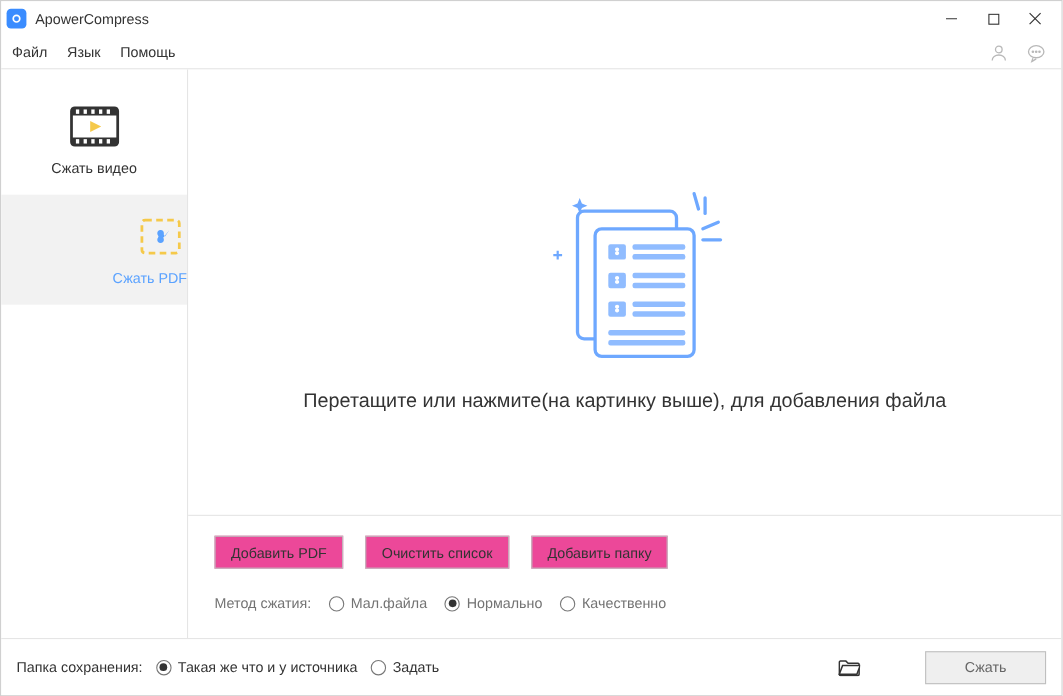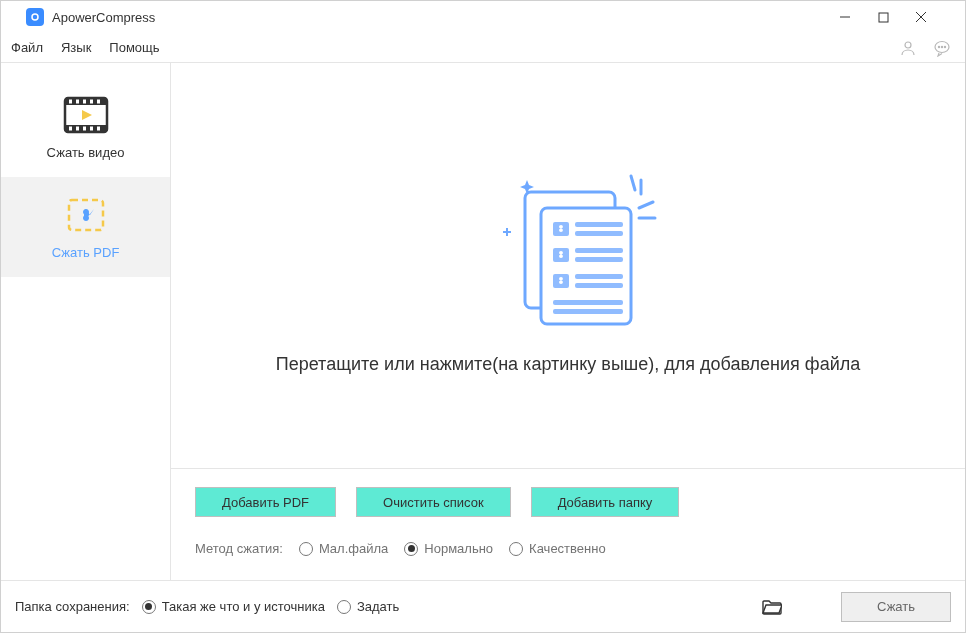--- a/index.html
+++ b/index.html
@@ -1,46 +1,46 @@
 <!DOCTYPE html>
 <html><head>
   <meta charset="utf-8">
   <style>
     * { margin: 0; padding: 0; box-sizing: border-box; font-family: -apple-system, "Segoe UI", "Helvetica Neue", Arial, sans-serif; }
     body { width: 966px; height: 633px; background: #fff; border: 1px solid #d0d0d0; display: flex; flex-direction: column; overflow: hidden; }
 
     
-    .titlebar { height: 32px; display: flex; align-items: center; padding: 0 25px; font-size: 13px; color: #333; }
+    .titlebar { height: 32px; display: flex; align-items: center; padding: 0 5px; font-size: 13px; color: #333; }
     .titlebar .app-icon { width: 18px; height: 18px; background: #3a8cff; border-radius: 4px; display: flex; align-items: center; justify-content: center; color: #fff; font-size: 11px; font-weight: bold; margin-right: 8px; }
     .titlebar .title { flex: 1; }
     .winbtn { width: 38px; height: 32px; display: flex; align-items: center; justify-content: center; cursor: pointer; }
 
     
     .menubar { height: 30px; display: flex; align-items: center; padding: 0 10px; font-size: 13px; color: #333; border-bottom: 1px solid #e5e5e5; }
     .menubar .menu-item { margin-right: 18px; cursor: pointer; }
     .menubar .spacer { flex: 1; }
     .menubar .icon-btn { width: 26px; height: 26px; display: flex; align-items: center; justify-content: center; cursor: pointer; color: #999; margin-left: 8px; }
 
     
     .main { flex: 1; display: flex; overflow: hidden; }
 
     .sidebar { width: 170px; border-right: 1px solid #e5e5e5; display: flex; flex-direction: column; padding-top: 14px; }
     .side-item { height: 100px; display: flex; flex-direction: column; align-items: center; justify-content: center; cursor: pointer; font-size: 13px; color: #333; gap: 10px; }
-    .side-item.active { background: #f2f2f2; color: #5aa2ff; }
+    .side-item.active { background: #f2f2f2; color: #5aa2ff; align-items: flex-end; }
     .side-item .side-icon { width: 48px; height: 40px; display: flex; align-items: center; justify-content: center; }
 
     .content { flex: 1; display: flex; flex-direction: column; }
 
     .drop-area { flex: 1; display: flex; flex-direction: column; align-items: center; justify-content: center; gap: 28px; }
     .drop-illustration { width: 170px; height: 170px; position: relative; cursor: pointer; }
     .drop-text { font-size: 18px; color: #333; text-align: center; }
 
     .controls { border-top: 1px solid #e5e5e5; padding: 18px 24px 24px 24px; }
     .btn-row { display: flex; gap: 20px; margin-bottom: 24px; }
-    .btn { height: 30px; padding: 0 26px; border: 1px solid #bfbfbf; background: #5eead4; font-size: 13px; color: #333; cursor: pointer; display: flex; align-items: center; }
+    .btn { height: 30px; padding: 0 14px; border: 1px solid #bfbfbf; background: #ec4899; font-size: 13px; color: #333; cursor: pointer; display: flex; align-items: center; }
     .radio-row { display: flex; align-items: center; gap: 16px; font-size: 13px; color: #737373; }
     .radio-opt { display: flex; align-items: center; gap: 6px; cursor: pointer; }
     .radio-circle { width: 14px; height: 14px; border: 1px solid #777; border-radius: 50%; display: flex; align-items: center; justify-content: center; }
     .radio-circle.selected::after { content: ""; width: 7px; height: 7px; background: #333; border-radius: 50%; }
 
     
     .footer { height: 52px; border-top: 1px solid #e5e5e5; display: flex; align-items: center; padding: 0 14px; font-size: 13px; color: #333; gap: 12px; }
     .footer .spacer { flex: 1; }
     .folder-btn { width: 26px; height: 22px; cursor: pointer; display: flex; align-items: center; justify-content: center; }
     .compress-btn { width: 110px; height: 30px; border: 1px solid #bfbfbf; background: #efefef; font-size: 13px; color: #666; display: flex; align-items: center; justify-content: center; cursor: pointer; margin-left: 44px; }

